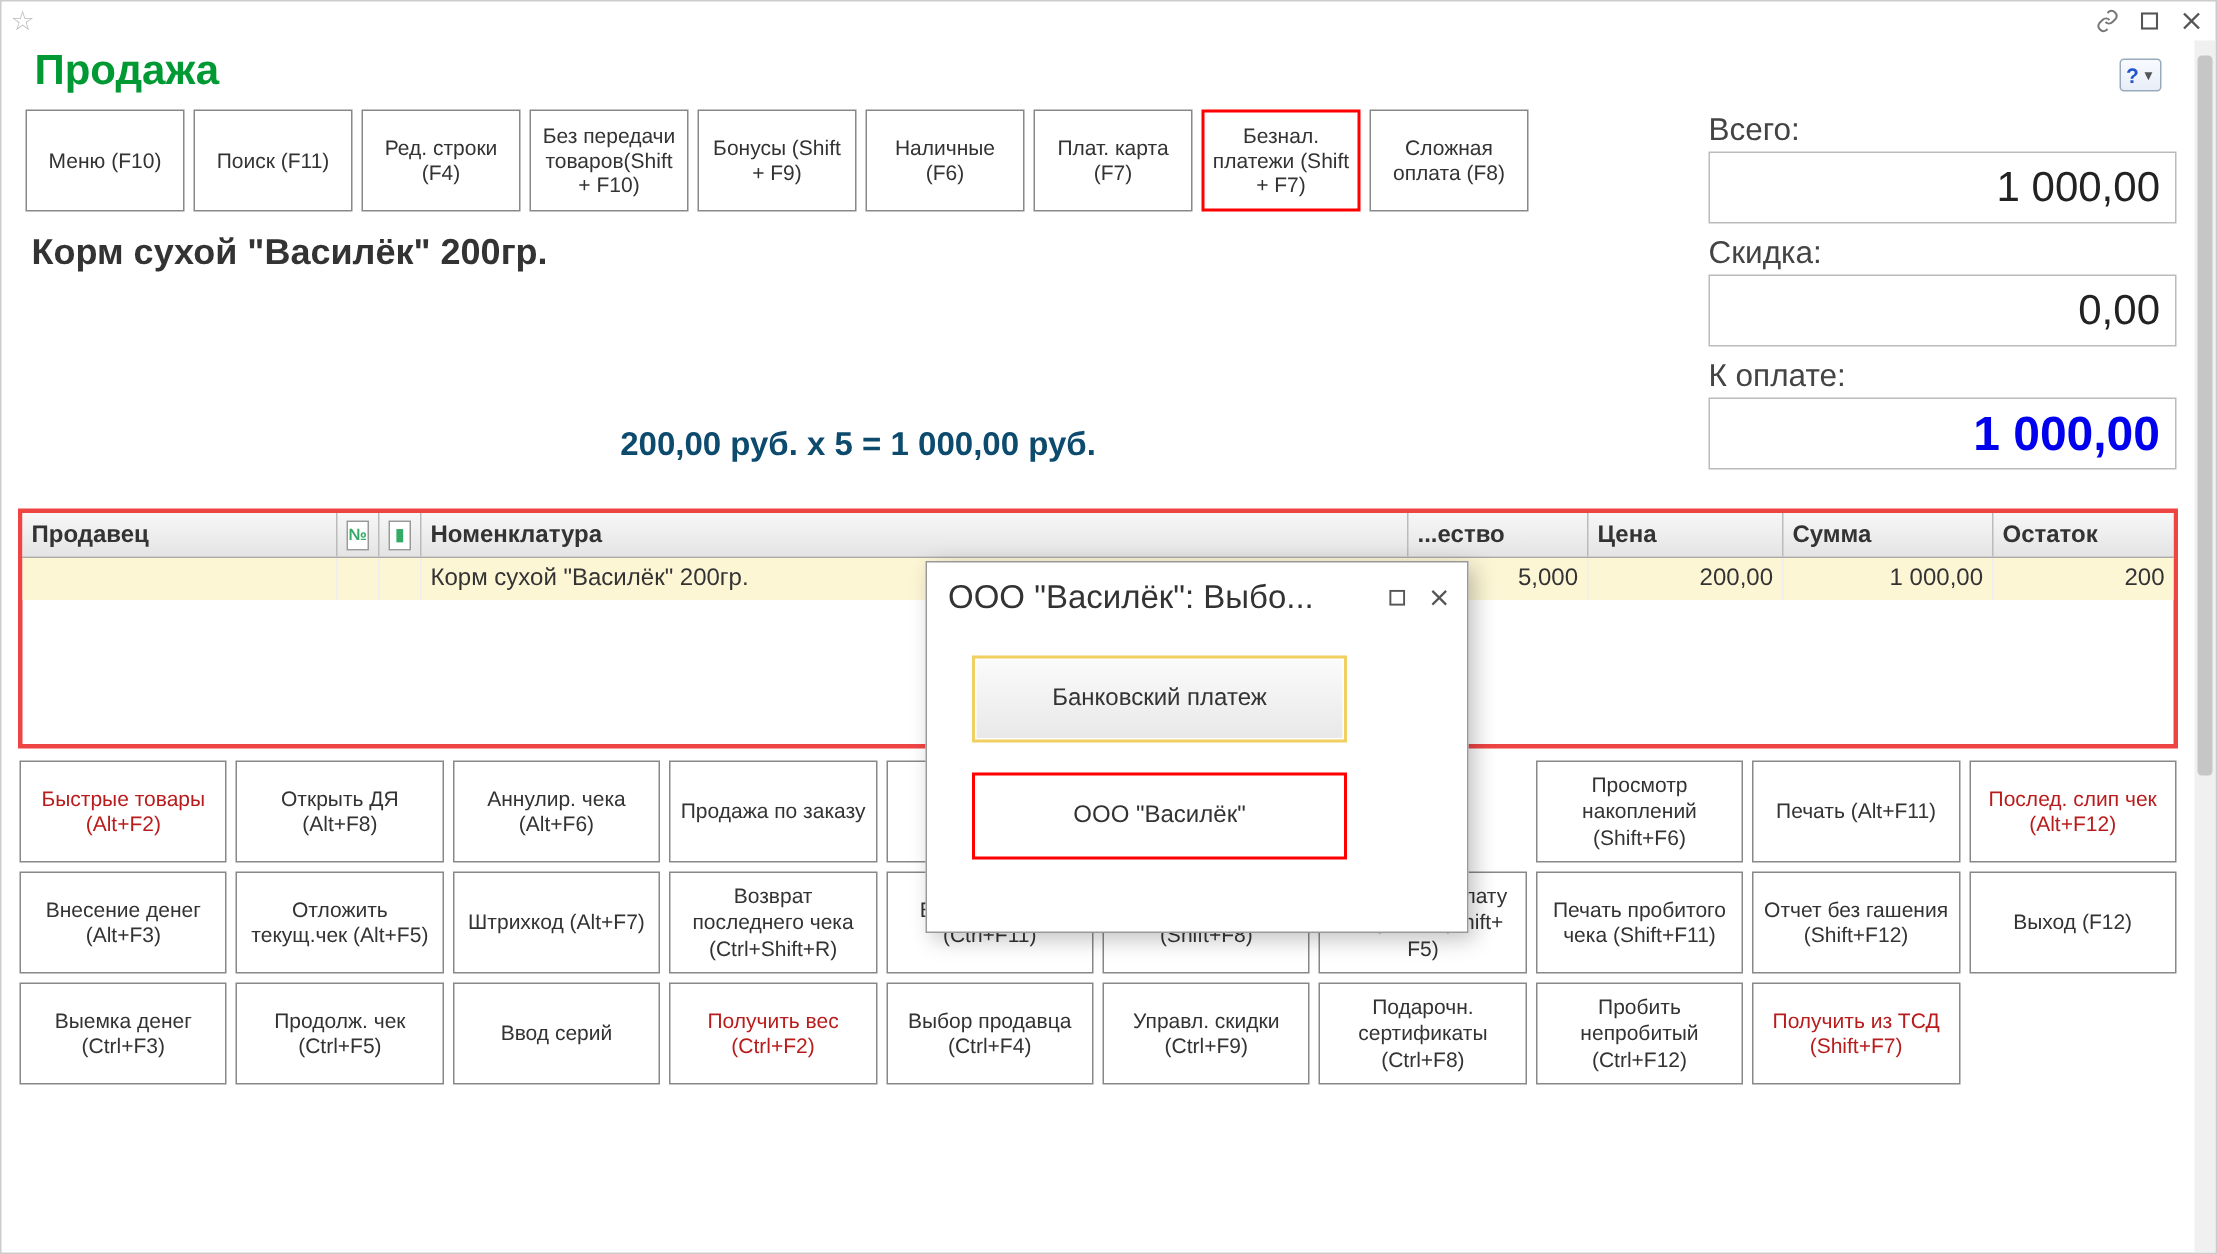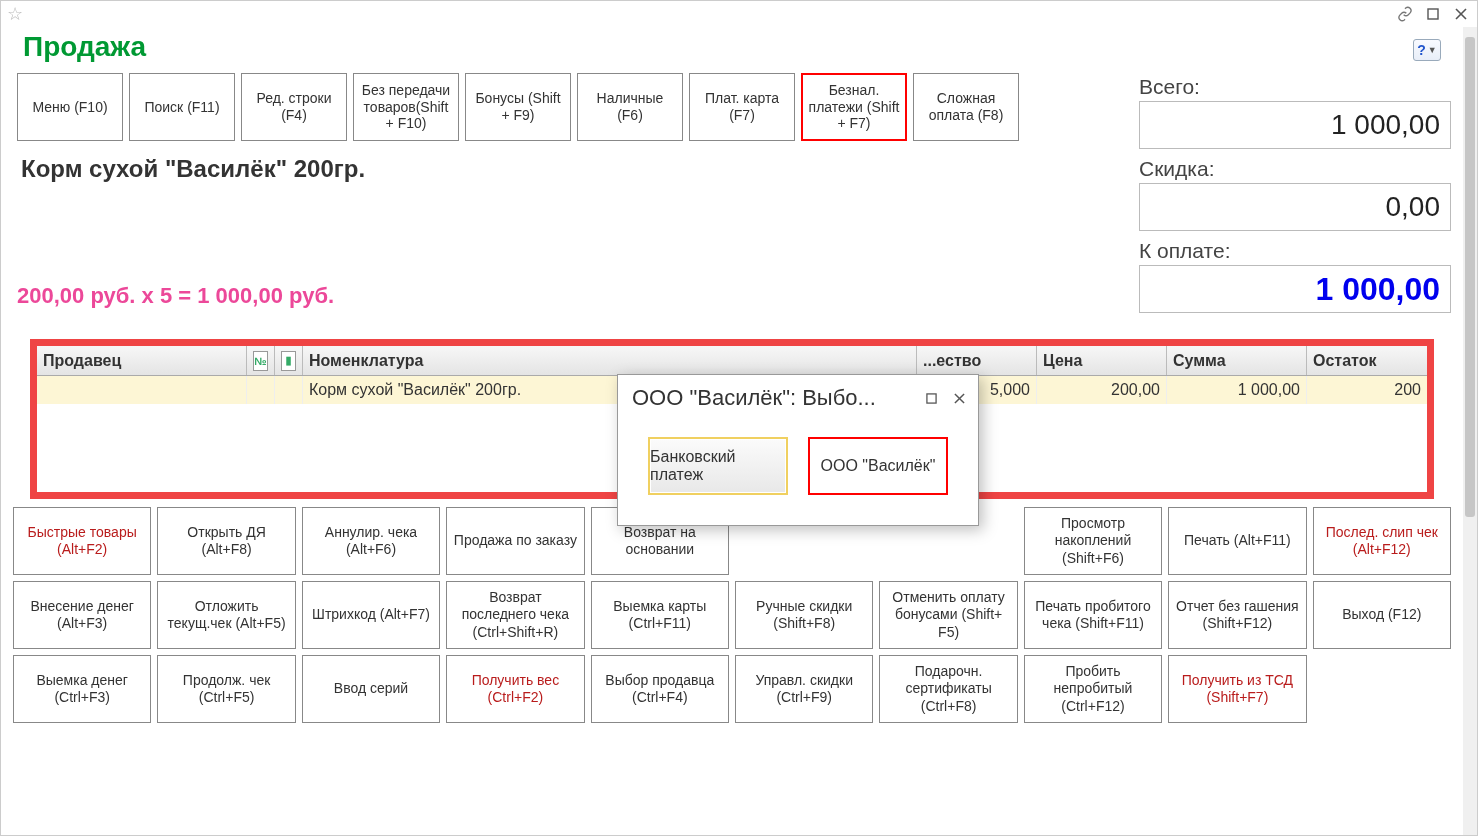--- a/index.html
+++ b/index.html
@@ -17,40 +17,40 @@
   .content { position:absolute; top:26px; left:0; right:14px; bottom:0; padding:0 4px 4px 4px; }
   .scrollbar { position:absolute; top:26px; right:0; bottom:0; width:14px; background:#f0f0f0; }
   .scrollbar .thumb { position:absolute; top:10px; left:2px; right:2px; height:480px; background:#c6c6c6; border-radius:3px; }
   .top-area { display:flex; }
   .left-col { flex:1; padding:0 12px;}
   .right-col { width:320px; padding:0 8px 0 0; }
   .button-row { display:flex; gap:6px; flex-wrap:nowrap; }
   .act-btn { border:1px solid #888; background:#fff; width:106px; height:68px; display:flex; align-items:center; justify-content:center; text-align:center; padding:4px; font-size:14px; line-height:1.2; cursor:pointer; }
   .act-btn.selected { border:2px solid #f00; }
   .product-name { font-size:24px; font-weight:bold; padding:14px 0 0 4px; }
-  .calc-line { font-size:22px; font-weight:bold; color:#ec4899; padding:100px 0 30px 0; }
+  .calc-line { text-align:center; font-size:22px; font-weight:bold; color:#0c4a6e; padding:100px 0 30px 0; }
   .summary-label { font-size:21px; color:#444; padding:2px 0; }
   .summary-box { border:1px solid #bbb; height:48px; display:flex; align-items:center; justify-content:flex-end; padding-right:10px; font-size:28px; color:#222; margin-bottom:6px; background:#fff; }
   .summary-box.paylg { color:#0000ee; font-size:32px; font-weight:bold; }
-  .grid { border:7px solid #ef4444; margin:0 25px; height:160px; background:#fff; position:relative; }
+  .grid { border:3px solid #ef4444; margin:0 7px; height:160px; background:#fff; position:relative; }
   .grid-hdr { display:flex; background:linear-gradient(#f7f7f7,#e4e4e4); border-bottom:1px solid #aaa; height:30px; align-items:stretch; font-size:16px; font-weight:normal; color:#333;}
   .gh { border-right:1px solid #bbb; display:flex; align-items:center; padding:0 6px; }
   .gh.nw { font-weight:bold; }
   .grid-row { display:flex; height:28px; background:#fdf6d5; align-items:stretch; font-size:16px;}
   .gc { border-right:1px solid #eee; display:flex; align-items:center; padding:0 6px; }
   .ico-box { width:20px; height:20px; background:#fff; border:1px solid #999; display:flex; align-items:center; justify-content:center; font-size:11px; color:#3a6; font-weight:bold;}
   .bottom-grid { display:grid; grid-template-columns: repeat(10, 1fr); gap:6px; padding:8px; }
   .func-btn { border:1px solid #888; background:#fff; height:68px; display:flex; align-items:center; justify-content:center; text-align:center; padding:6px; font-size:14px; line-height:1.25; cursor:pointer; }
   .func-btn.disabled { color:#b91c1c; }
   
   .modal { position:absolute; top:373px; left:616px; width:362px; border:1px solid #999; background:#fff; box-shadow:4px 4px 14px rgba(0,0,0,0.25); z-index:50; }
   .modal-title { display:flex; align-items:center; padding:10px 10px 6px 14px; font-size:22px; color:#333; }
   .modal-title .spacer{flex:1;}
   .modal-title .mi { width:18px; height:18px; display:flex; align-items:center; justify-content:center; margin-left:10px; cursor:pointer; color:#444;}
-  .modal-body { padding:20px 30px 30px 30px; display:flex; flex-direction:row; gap:20px; align-items:center; }
+  .modal-body { padding:20px 30px 48px 30px; display:flex; flex-direction:column; gap:20px; align-items:flex-start; }
   .modal-btn { width:250px; height:58px; display:flex; align-items:center; justify-content:center; font-size:16px; cursor:pointer; }
   .modal-btn.opt1 { border:2px solid #f0d060; background:linear-gradient(#fbfbfb,#e8e8e8); box-shadow:inset 0 0 0 1px #fff; }
   .modal-btn.opt2 { border:2px solid #f00; background:#fff; }
 </style>
 </head>
 <body>
 
 <div class="window">
 
   <div class="titlebar">

